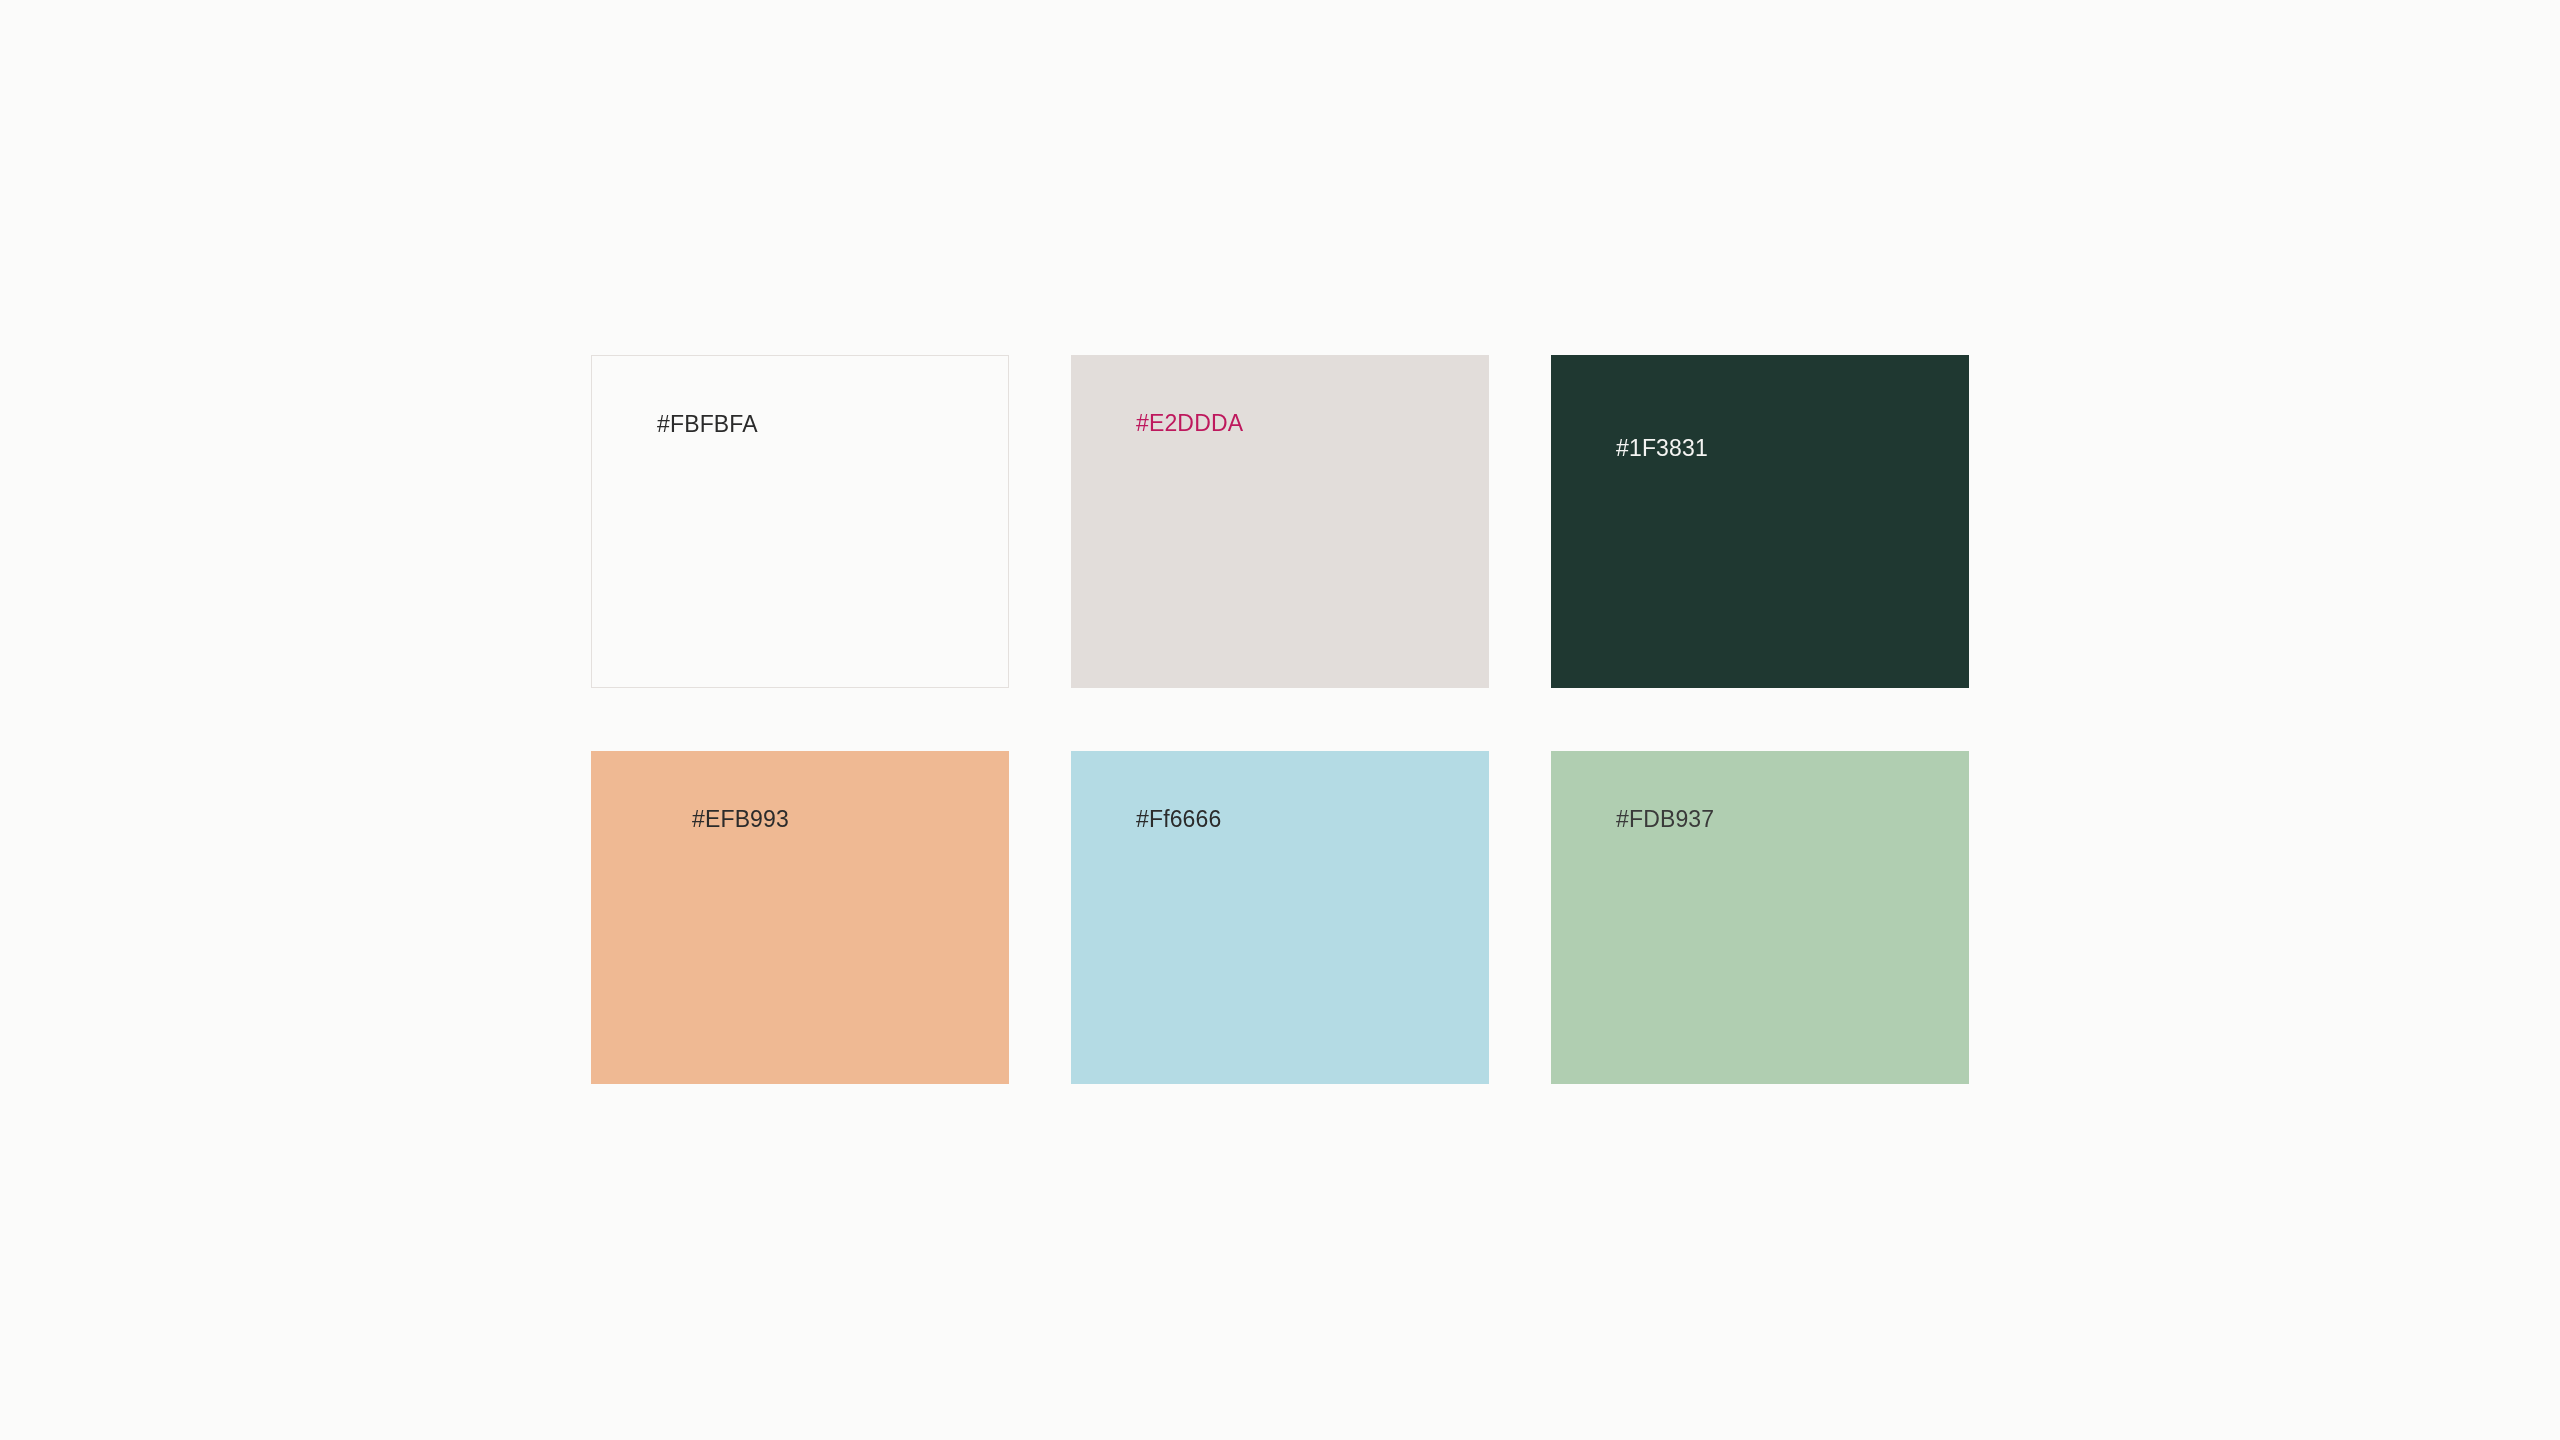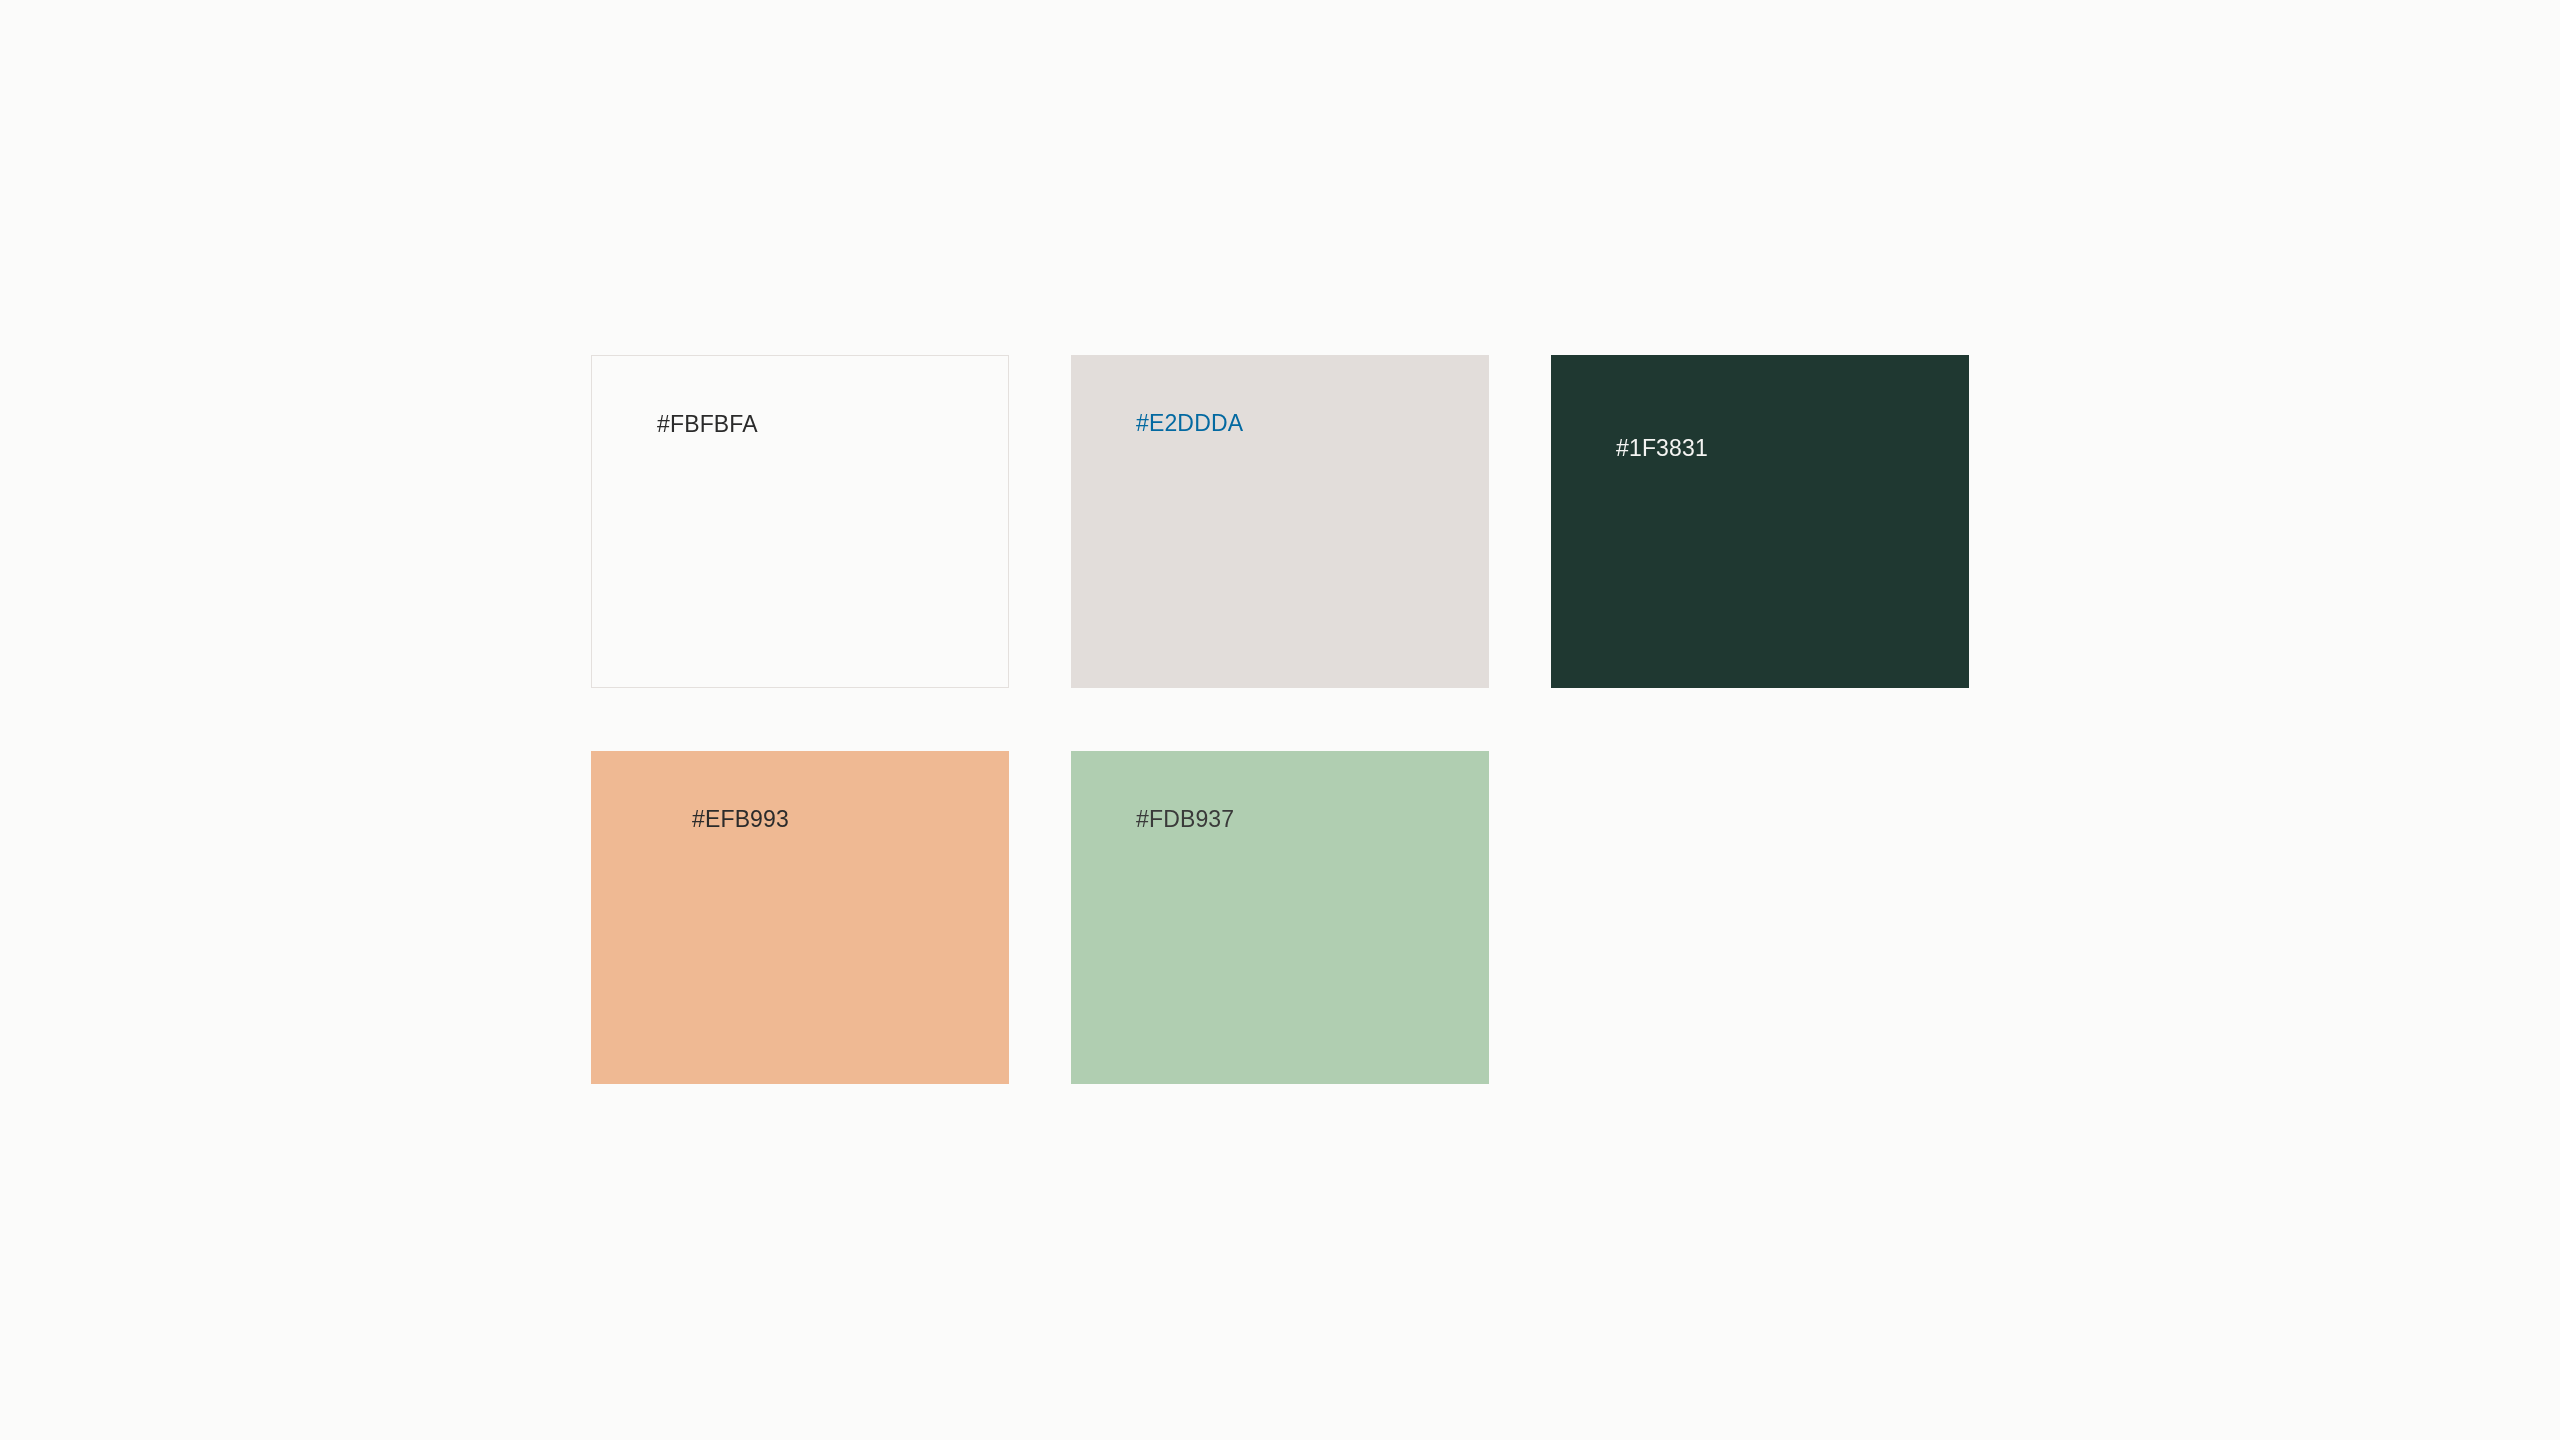--- a/index.html
+++ b/index.html
@@ -48,29 +48,32 @@
 </head>
 <body style="background: rgb(251, 251, 250);">
 
 <div class="palette-grid">
 
   <div class="swatch" style="background: rgb(251, 251, 250); border: 1px solid rgb(228, 224, 221);">
     <span class="swatch-label" style="color: rgb(43, 43, 43);">#FBFBFA</span>
   </div>
 
   <div class="swatch" style="background: rgb(226, 221, 218); border: none;">
-    <span class="swatch-label" style="color: #0369a1;">#E2DDDA</span>
+    <span class="swatch-label" style="color: #be185d;">#E2DDDA</span>
   </div>
 
   <div class="swatch" style="background: rgb(31, 56, 49); border: none;">
     <span class="swatch-label" style="color: rgb(244, 244, 242); margin-top: 25px;">#1F3831</span>
   </div>
 
   <div class="swatch" style="background: rgb(239, 185, 147); border: none;">
     <span class="swatch-label" style="color: rgb(43, 43, 43); margin-left: 36px;">#EFB993</span>
   </div>
 
+  <div class="swatch" style="background: rgb(180, 219, 228); border: none;">
+    <span class="swatch-label" style="color: rgb(43, 43, 43);">#Ff6666</span>
+  </div>
 
   <div class="swatch" style="background: rgb(176, 206, 177); border: none;">
     <span class="swatch-label" style="color: rgb(58, 58, 58);">#FDB937</span>
   </div>
 
 </div>
 
 </body></html>

